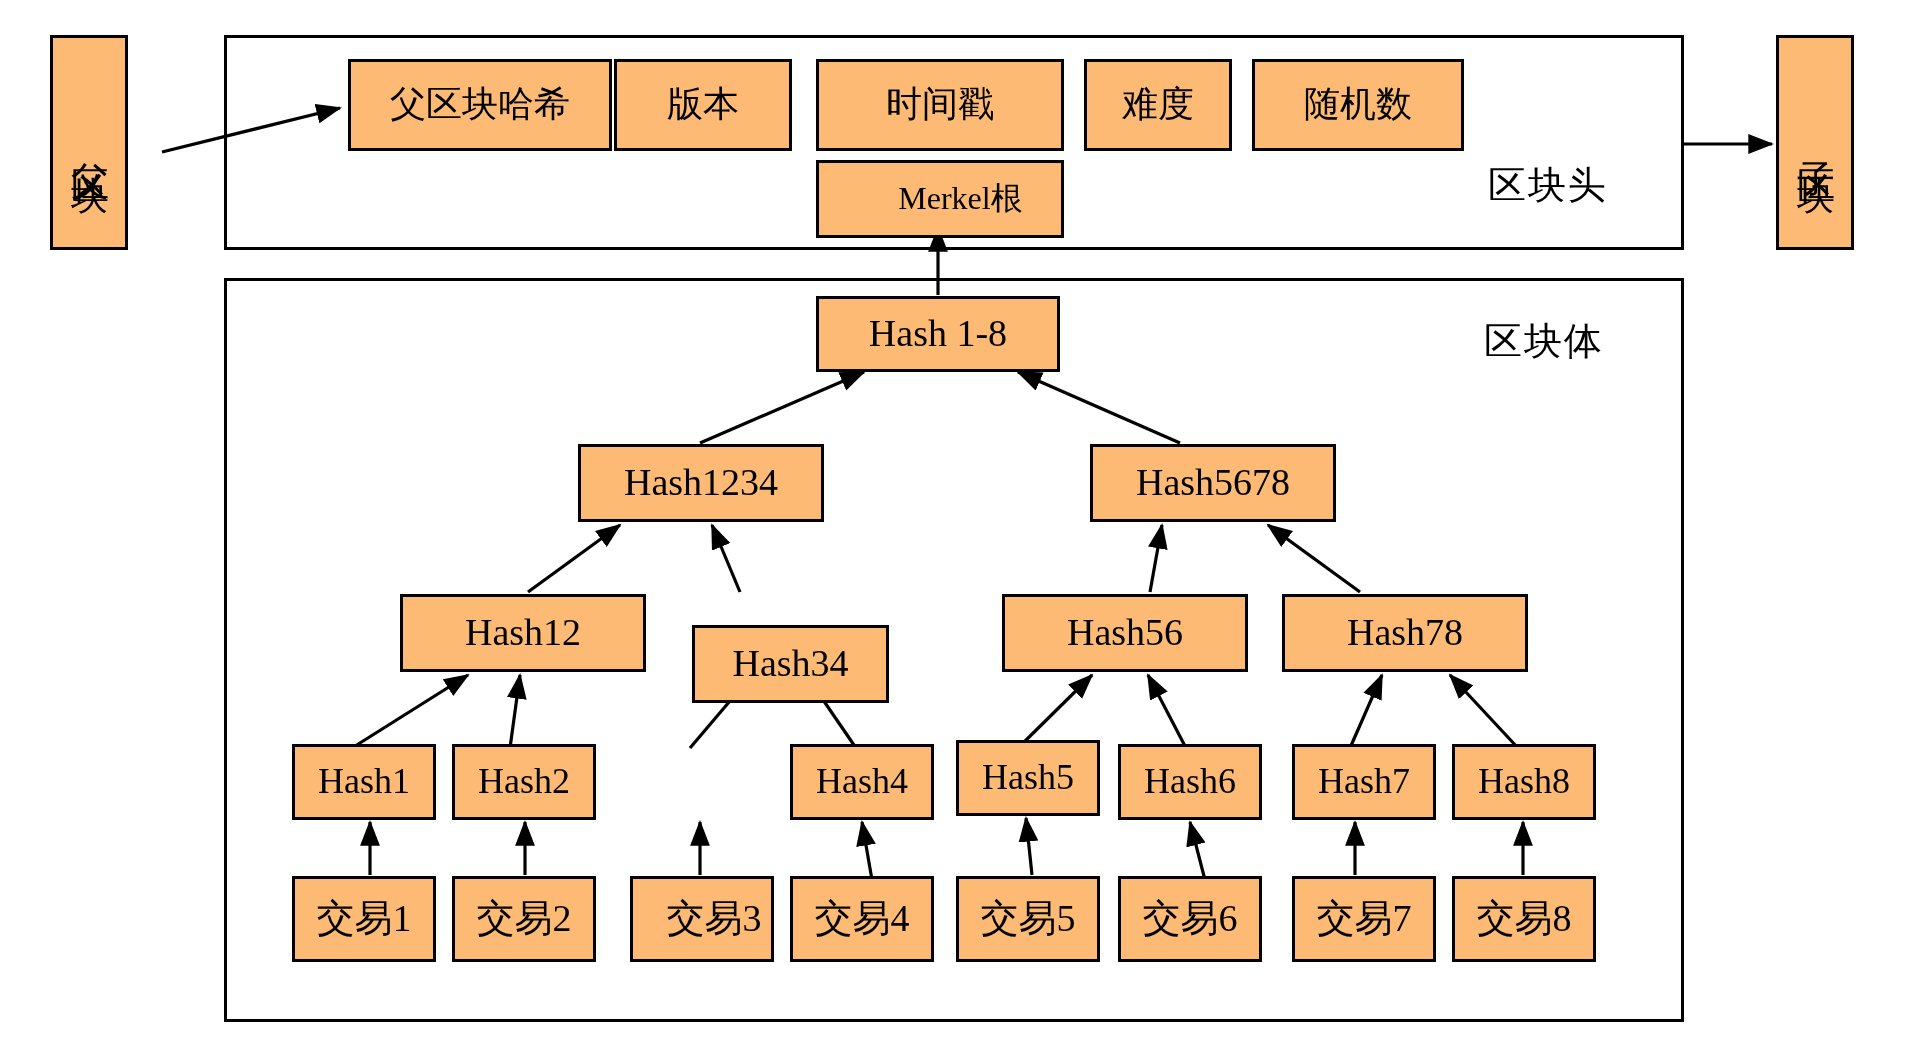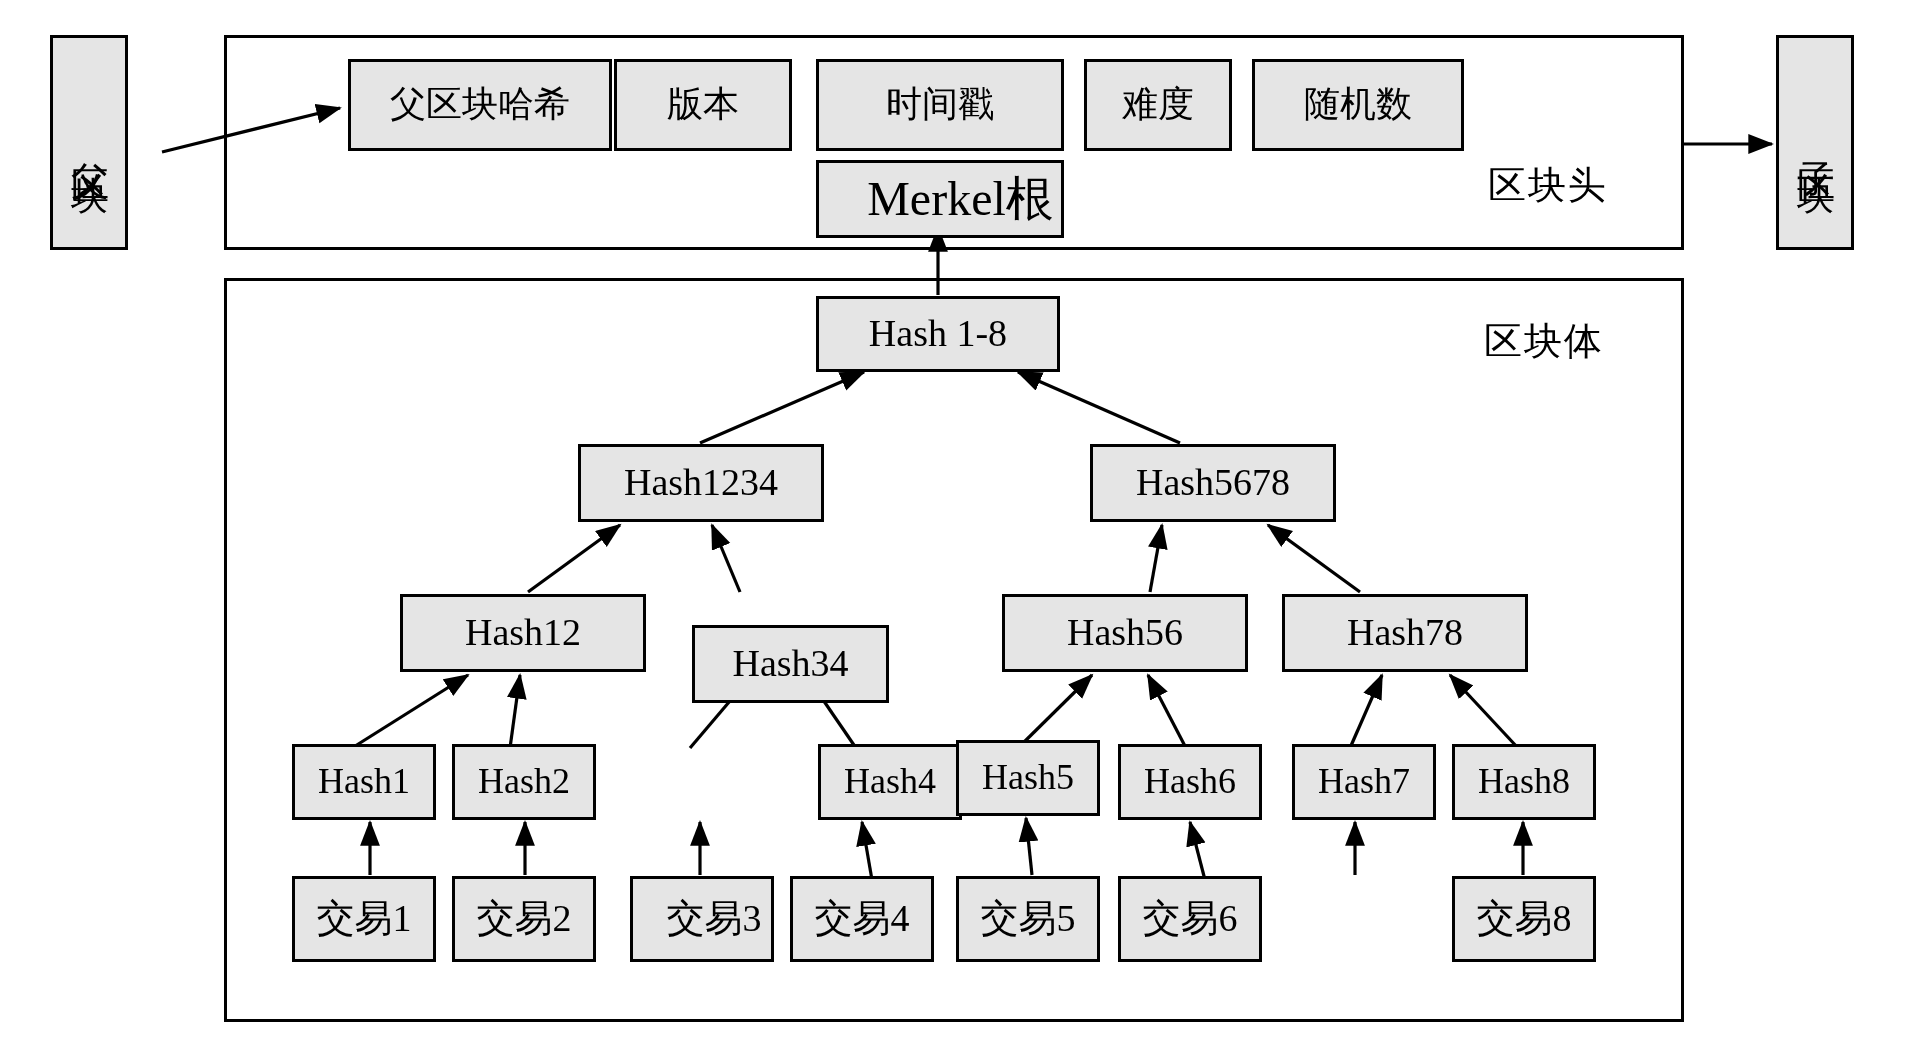--- a/index.html
+++ b/index.html
@@ -18,21 +18,21 @@
   .frame {
     position: absolute;
     border: 3px solid #000000;
     box-sizing: border-box;
     background: transparent;
   }
   .node {
     position: absolute;
     border: 3px solid #000000;
     box-sizing: border-box;
-    background: #e5e5e5;
+    background: #fdba74;
     display: flex;
     align-items: center;
     justify-content: center;
     text-align: center;
     color: #000000;
     line-height: 1.05;
     z-index: 3;
   }
   .vert {
     writing-mode: vertical-rl;
@@ -130,21 +130,21 @@
   <div class="node" style="left:816px; top:59px; width:248px; height:92px; font-size:36px;">
     <span>时间戳</span>
   </div>
   <div class="node" style="left:1084px; top:59px; width:148px; height:92px; font-size:36px;">
     <span>难度</span>
   </div>
   <div class="node" style="left:1252px; top:59px; width:212px; height:92px; font-size:36px;">
     <span>随机数</span>
   </div>
 
-  <div class="node" style="left:816px; top:160px; width:248px; height:78px; font-size:48px;padding-left:41px;">
+  <div class="node" style="left:816px; top:160px; width:248px; height:78px; font-size:32px;padding-left:41px;">
     <span>Merkel根</span>
   </div>
 
   <div class="frame" style="left:224px; top:278px; width:1460px; height:744px;"></div>
 
   <div class="label-free" style="left:1484px; top:316px; font-size:38px; letter-spacing:0.05em;">
     <span>区块体</span>
   </div>
 
   <div class="node" style="left:816px; top:296px; width:244px; height:76px; font-size:38px;">
@@ -170,21 +170,21 @@
   <div class="node" style="left:1282px; top:594px; width:246px; height:78px; font-size:38px;">
     <span>Hash78</span>
   </div>
 
   <div class="node" style="left:292px; top:744px; width:144px; height:76px; font-size:36px;">
     <span>Hash1</span>
   </div>
   <div class="node" style="left:452px; top:744px; width:144px; height:76px; font-size:36px;">
     <span>Hash2</span>
   </div>
-  <div class="node" style="left:790px; top:744px; width:144px; height:76px; font-size:36px;margin-left:28px;">
+  <div class="node" style="left:790px; top:744px; width:144px; height:76px; font-size:36px;">
     <span>Hash4</span>
   </div>
   <div class="node" style="left:956px; top:740px; width:144px; height:76px; font-size:36px;text-align:right;">
     <span>Hash5</span>
   </div>
   <div class="node" style="left:1118px; top:744px; width:144px; height:76px; font-size:36px;">
     <span>Hash6</span>
   </div>
   <div class="node" style="left:1292px; top:744px; width:144px; height:76px; font-size:36px;">
     <span>Hash7</span>
@@ -204,17 +204,20 @@
   </div>
   <div class="node" style="left:790px; top:876px; width:144px; height:86px; font-size:38px;">
     <span>交易4</span>
   </div>
   <div class="node" style="left:956px; top:876px; width:144px; height:86px; font-size:38px;">
     <span>交易5</span>
   </div>
   <div class="node" style="left:1118px; top:876px; width:144px; height:86px; font-size:38px;">
     <span>交易6</span>
   </div>
+  <div class="node" style="left:1292px; top:876px; width:144px; height:86px; font-size:38px;">
+    <span>交易7</span>
+  </div>
   <div class="node" style="left:1452px; top:876px; width:144px; height:86px; font-size:38px;">
     <span>交易8</span>
   </div>
 
 </div>
 
 </body></html>

